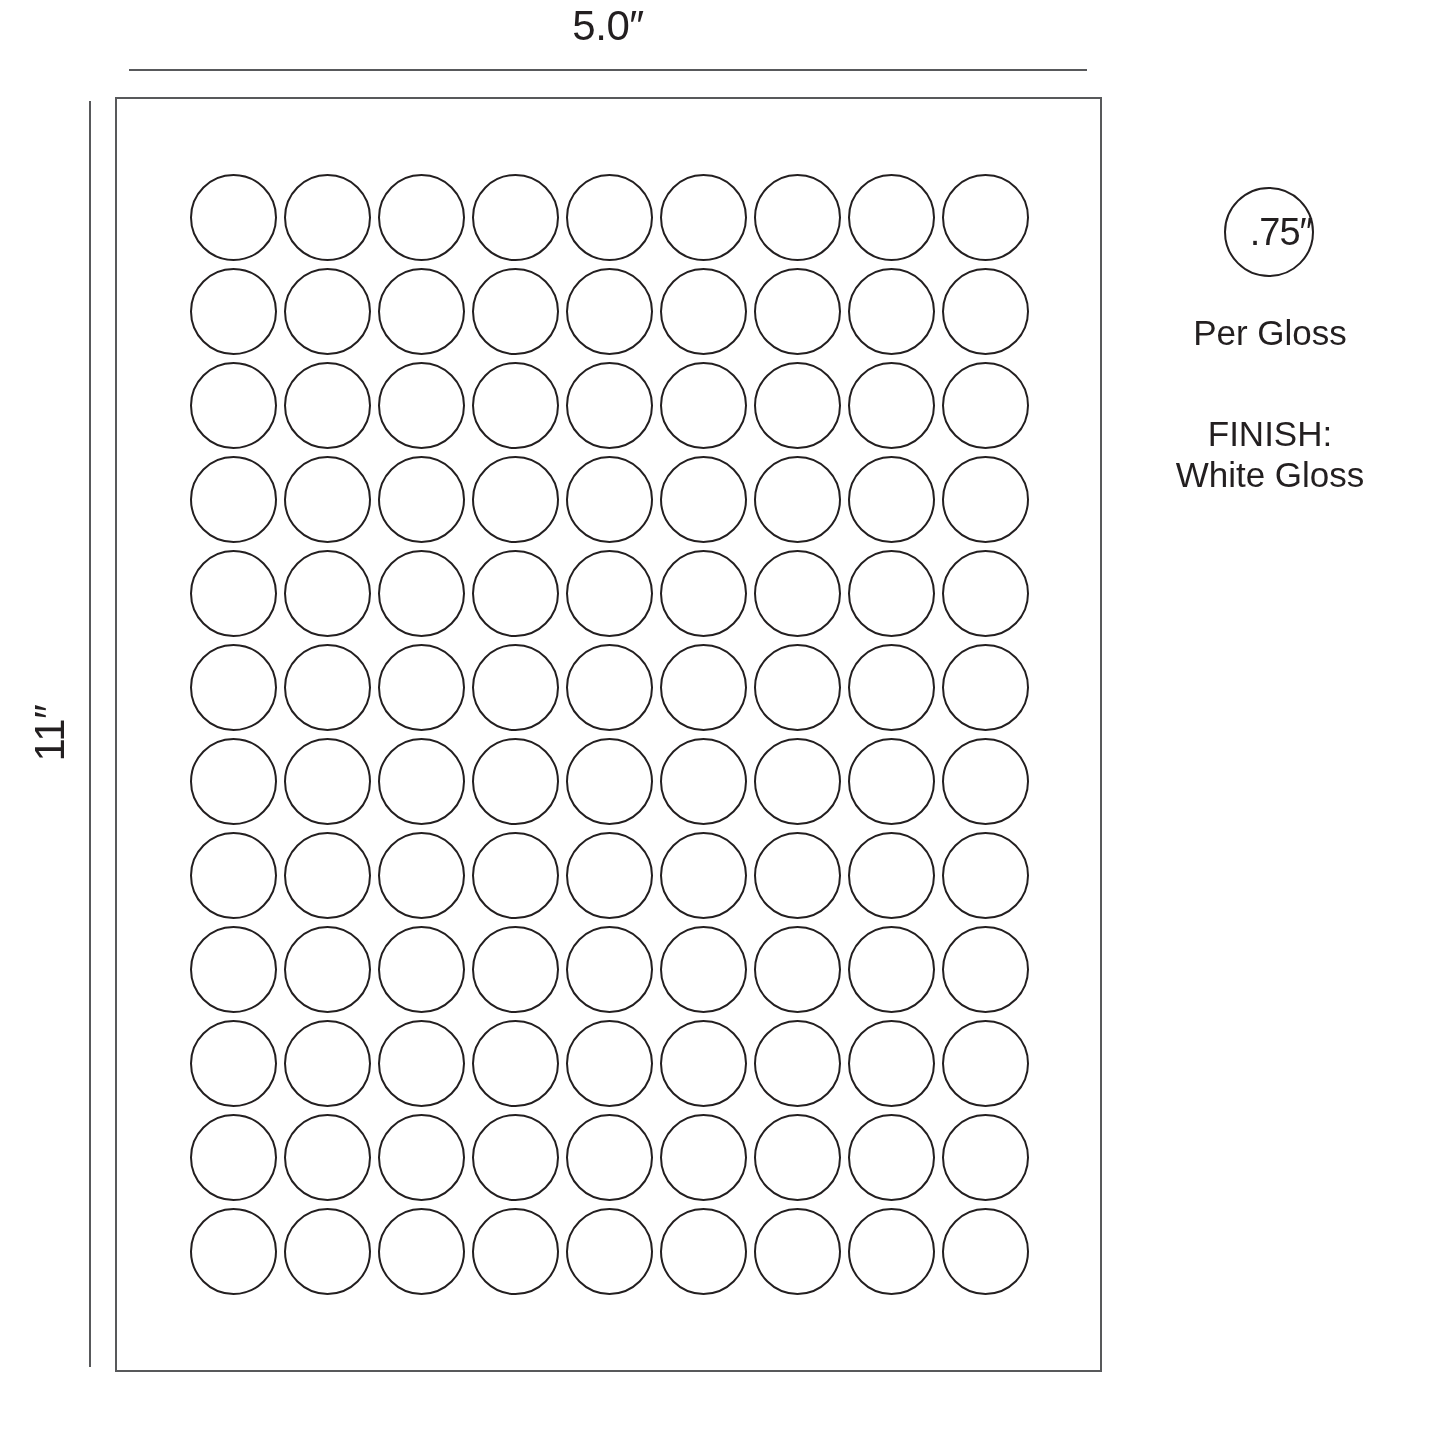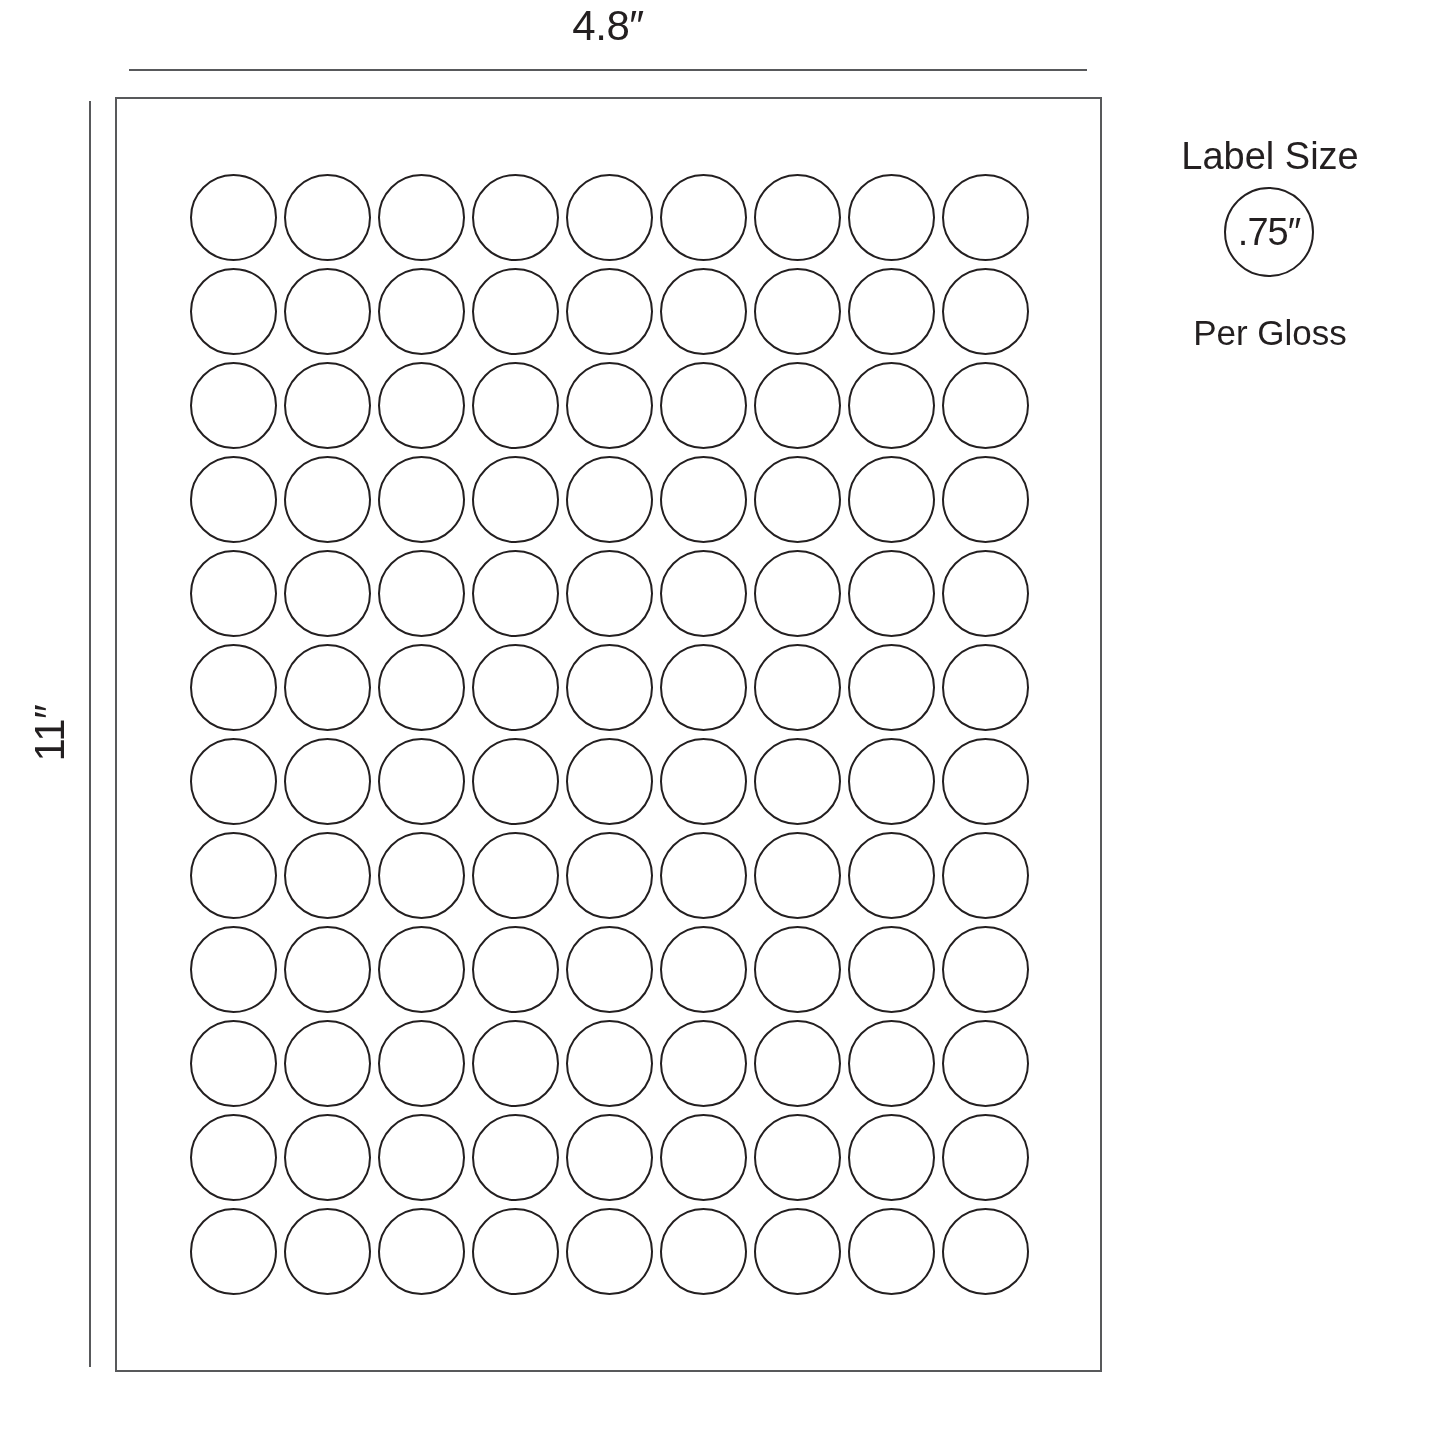--- a/index.html
+++ b/index.html
@@ -31,33 +31,33 @@
   .sheet{position:absolute;left:115px;top:97px;width:987px;height:1275px;
     border:2px solid var(--color-sheet_border);background:var(--color-background);}
   .label-circle{position:absolute;width:87px;height:87px;border-radius:50%;
     border:2px solid var(--color-label_stroke);background:var(--color-background);}
 
   
   .info-title{position:absolute;left:1150px;top:134px;width:240px;
     font-size:38px;line-height:44px;text-align:center;}
   .size-badge{position:absolute;left:1224px;top:187px;width:90px;height:90px;
     border:2.5px solid var(--color-label_stroke);border-radius:50%;
-    display:flex;align-items:center;justify-content:center;}
+    display:flex;align-items:center;justify-content:flex-end;}
   .size-badge span{font-size:38px;letter-spacing:-1px;}
   .info-count{position:absolute;left:1150px;top:312px;width:240px;
     font-size:35px;line-height:41px;text-align:center;}
   .info-finish{position:absolute;left:1150px;top:413px;width:240px;
     font-size:35px;line-height:41px;text-align:center;}
 </style>
 </head>
 <body>
 
 <div class="canvas">
 
-  <div class="dim-top-label">4.8″</div>
+  <div class="dim-top-label">5.0″</div>
   <div class="dim-top-line"></div>
 
   <div class="dim-left-line"></div>
   <div class="dim-left-label">11″</div>
 
   <div class="sheet" id="sheet">
       <div class="label-circle" style="left: 73px; top: 75px;"></div>
       <div class="label-circle" style="left: 167px; top: 75px;"></div>
       <div class="label-circle" style="left: 261px; top: 75px;"></div>
       <div class="label-circle" style="left: 355px; top: 75px;"></div>
@@ -160,24 +160,27 @@
       <div class="label-circle" style="left: 167px; top: 1109px;"></div>
       <div class="label-circle" style="left: 261px; top: 1109px;"></div>
       <div class="label-circle" style="left: 355px; top: 1109px;"></div>
       <div class="label-circle" style="left: 449px; top: 1109px;"></div>
       <div class="label-circle" style="left: 543px; top: 1109px;"></div>
       <div class="label-circle" style="left: 637px; top: 1109px;"></div>
       <div class="label-circle" style="left: 731px; top: 1109px;"></div>
       <div class="label-circle" style="left: 825px; top: 1109px;"></div>
     </div>
 
-  <div class="info-title">Label Size</div>
 
   <div class="size-badge">
     <span>.75″</span>
   </div>
 
   <div class="info-count">
     <div>Per Gloss</div>
   </div>
 
+  <div class="info-finish">
+    <div>FINISH:</div>
+    <div>White Gloss</div>
+  </div>
 
 </div>
 
 </body></html>

